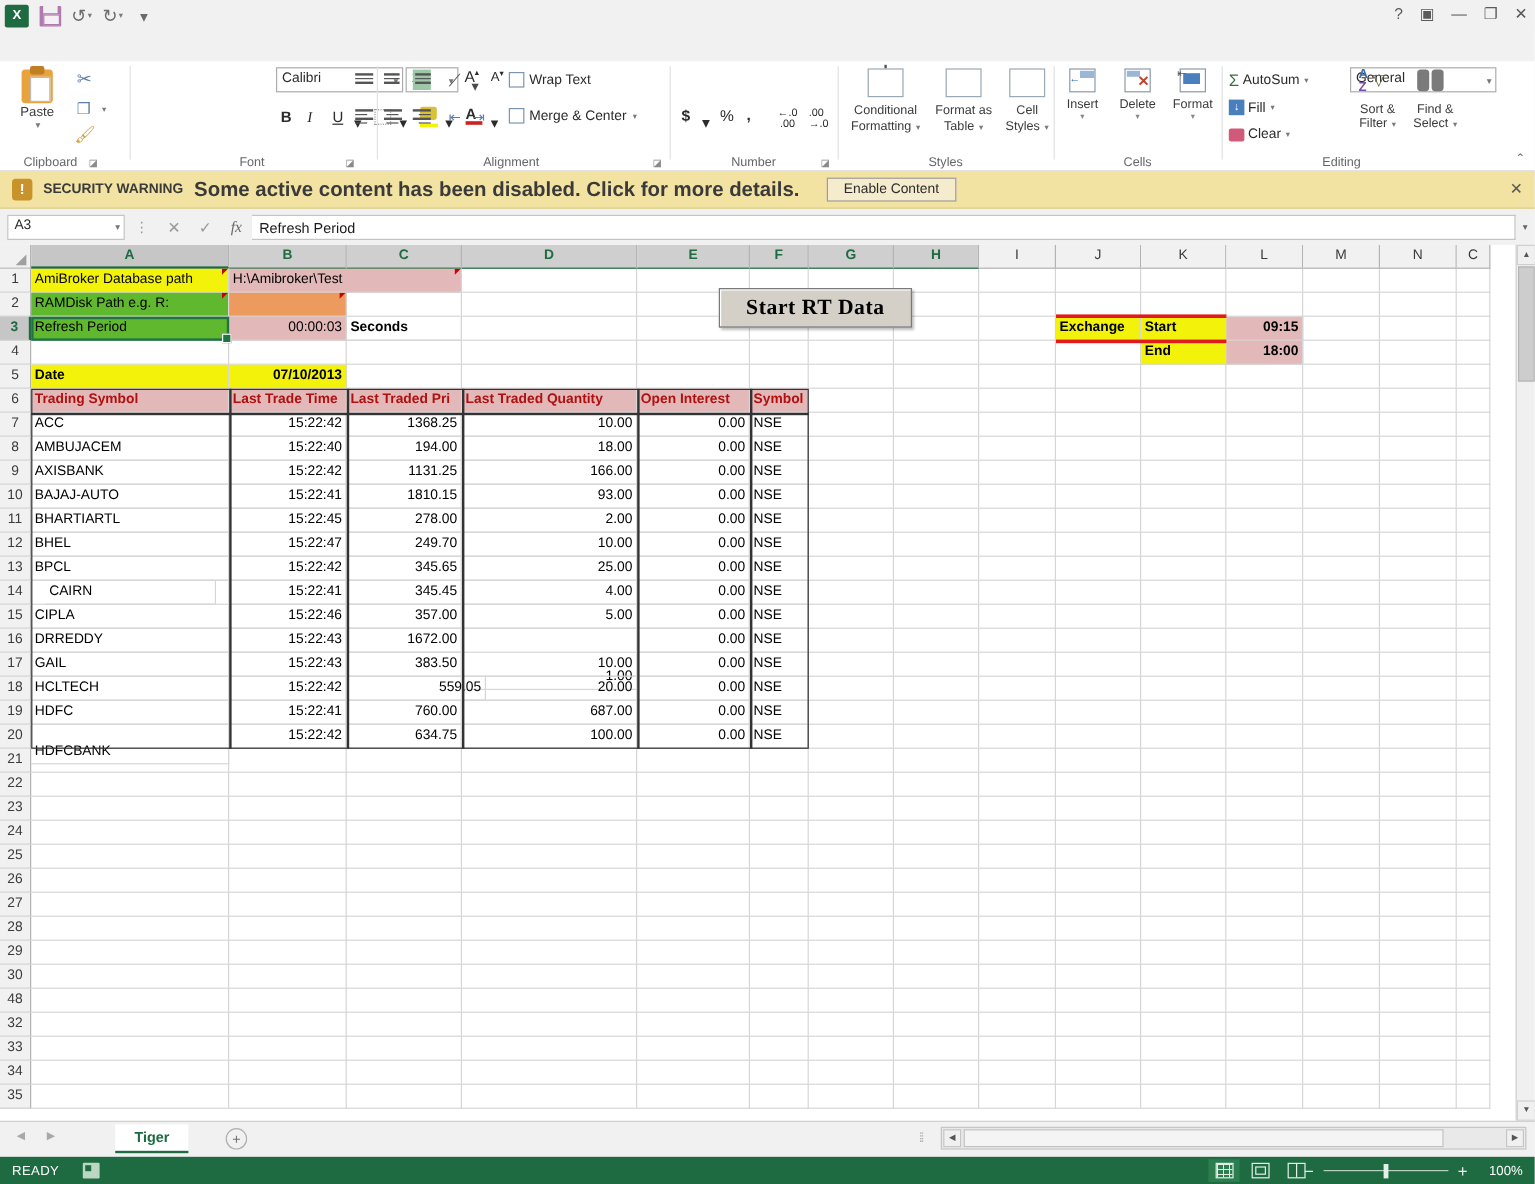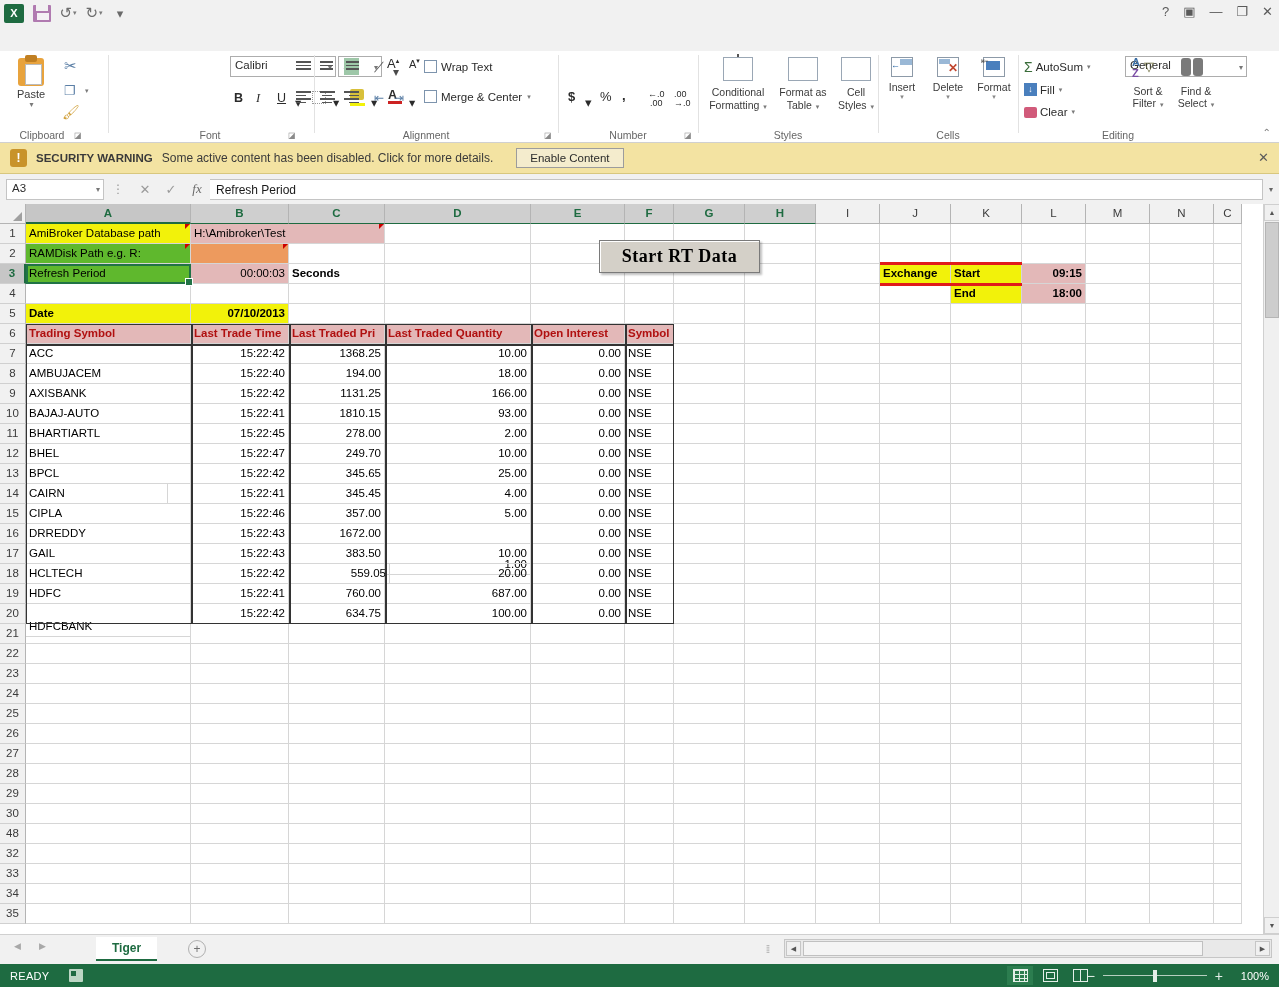--- a/index.html
+++ b/index.html
@@ -130,21 +130,21 @@
   .secbar {
     position:absolute; top:143px; left:0; width:1279px; height:31px;
     background:#f3e3a2; border-bottom:1px solid #d8c77e;
     display:flex; align-items:center; padding-left:10px; gap:9px;
   }
   .warn-ico {
     width:17px;height:18px;background:#c8932a;border-radius:3px;position:relative;flex:none;
   }
   .warn-ico:after{content:"!";position:absolute;left:0;top:0;width:100%;text-align:center;color:#fff;font-size:12px;font-weight:bold;line-height:18px;}
   .sec-strong { font-size:11.5px; color:#3a3a3a; font-weight:bold; }
-  .sec-text { font-size:12px; color:#3a3a3a; }
+  .sec-text { font-size:17px; color:#3a3a3a;font-weight:bold; }
   .enable-btn {
     margin-left:14px; padding:3px 13px; background:#f4eccd; border:1px solid #9c9c9c;
     font-size:11.5px; color:#2b2b2b; cursor:pointer;
   }
   .sec-close { position:absolute; right:10px; top:7px; font-size:13px; color:#5a5a5a; cursor:pointer;}
 
   
   .fbar { position:absolute; top:174px; left:0; width:1279px; height:30px; background:#f1f1f1; display:flex; align-items:center;}
   .namebox {
     margin-left:6px; width:98px; height:21px; background:#fff; border:1px solid #c4c4c4;
@@ -1160,21 +1160,21 @@
         <div class="cell r" style="left: 263px; width: 96px; top: 220px; height: 20px;">249.70</div>
         <div class="cell r" style="left: 359px; width: 146px; top: 220px; height: 20px;">10.00</div>
         <div class="cell r" style="left: 505px; width: 94px; top: 220px; height: 20px;">0.00</div>
         <div class="cell" style="left: 599px; width: 49px; top: 220px; height: 20px;">NSE</div>
         <div class="cell" style="left: 0px; width: 165px; top: 240px; height: 20px;">BPCL</div>
         <div class="cell r" style="left: 165px; width: 98px; top: 240px; height: 20px;">15:22:42</div>
         <div class="cell r" style="left: 263px; width: 96px; top: 240px; height: 20px;">345.65</div>
         <div class="cell r" style="left: 359px; width: 146px; top: 240px; height: 20px;">25.00</div>
         <div class="cell r" style="left: 505px; width: 94px; top: 240px; height: 20px;">0.00</div>
         <div class="cell" style="left: 599px; width: 49px; top: 240px; height: 20px;">NSE</div>
-        <div class="cell" style="left: 0px; width: 142px; top: 260px; height: 20px;">CAIRN</div>
+        <div class="cell" style="left: 12px; width: 142px; top: 260px; height: 20px;">CAIRN</div>
         <div class="cell r" style="left: 165px; width: 98px; top: 260px; height: 20px;">15:22:41</div>
         <div class="cell r" style="left: 263px; width: 96px; top: 260px; height: 20px;">345.45</div>
         <div class="cell r" style="left: 359px; width: 146px; top: 260px; height: 20px;">4.00</div>
         <div class="cell r" style="left: 505px; width: 94px; top: 260px; height: 20px;">0.00</div>
         <div class="cell" style="left: 599px; width: 49px; top: 260px; height: 20px;">NSE</div>
         <div class="cell" style="left: 0px; width: 165px; top: 280px; height: 20px;">CIPLA</div>
         <div class="cell r" style="left: 165px; width: 98px; top: 280px; height: 20px;">15:22:46</div>
         <div class="cell r" style="left: 263px; width: 96px; top: 280px; height: 20px;">357.00</div>
         <div class="cell r" style="left: 359px; width: 146px; top: 280px; height: 20px;">5.00</div>
         <div class="cell r" style="left: 505px; width: 94px; top: 280px; height: 20px;">0.00</div>
@@ -1186,21 +1186,21 @@
         <div class="cell r" style="left: 505px; width: 94px; top: 300px; height: 20px;">0.00</div>
         <div class="cell" style="left: 599px; width: 49px; top: 300px; height: 20px;">NSE</div>
         <div class="cell" style="left: 0px; width: 165px; top: 320px; height: 20px;">GAIL</div>
         <div class="cell r" style="left: 165px; width: 98px; top: 320px; height: 20px;">15:22:43</div>
         <div class="cell r" style="left: 263px; width: 96px; top: 320px; height: 20px;">383.50</div>
         <div class="cell r" style="left: 359px; width: 146px; top: 320px; height: 20px;">10.00</div>
         <div class="cell r" style="left: 505px; width: 94px; top: 320px; height: 20px;">0.00</div>
         <div class="cell" style="left: 599px; width: 49px; top: 320px; height: 20px;">NSE</div>
         <div class="cell" style="left: 0px; width: 165px; top: 340px; height: 20px;">HCLTECH</div>
         <div class="cell r" style="left: 165px; width: 98px; top: 340px; height: 20px;">15:22:42</div>
-        <div class="cell r" style="left: 248px; width: 116px; top: 340px; height: 20px;">559.05</div>
+        <div class="cell r" style="left: 263px; width: 116px; top: 340px; height: 20px;">559.05</div>
         <div class="cell r" style="left: 359px; width: 146px; top: 340px; height: 20px;">20.00</div>
         <div class="cell r" style="left: 505px; width: 94px; top: 340px; height: 20px;">0.00</div>
         <div class="cell" style="left: 599px; width: 49px; top: 340px; height: 20px;">NSE</div>
         <div class="cell" style="left: 0px; width: 165px; top: 360px; height: 20px;">HDFC</div>
         <div class="cell r" style="left: 165px; width: 98px; top: 360px; height: 20px;">15:22:41</div>
         <div class="cell r" style="left: 263px; width: 96px; top: 360px; height: 20px;">760.00</div>
         <div class="cell r" style="left: 359px; width: 146px; top: 360px; height: 20px;">687.00</div>
         <div class="cell r" style="left: 505px; width: 94px; top: 360px; height: 20px;">0.00</div>
         <div class="cell" style="left: 599px; width: 49px; top: 360px; height: 20px;">NSE</div>
         <div class="cell" style="left: 0px; width: 165px; top: 393px; height: 20px;">HDFCBANK</div>

